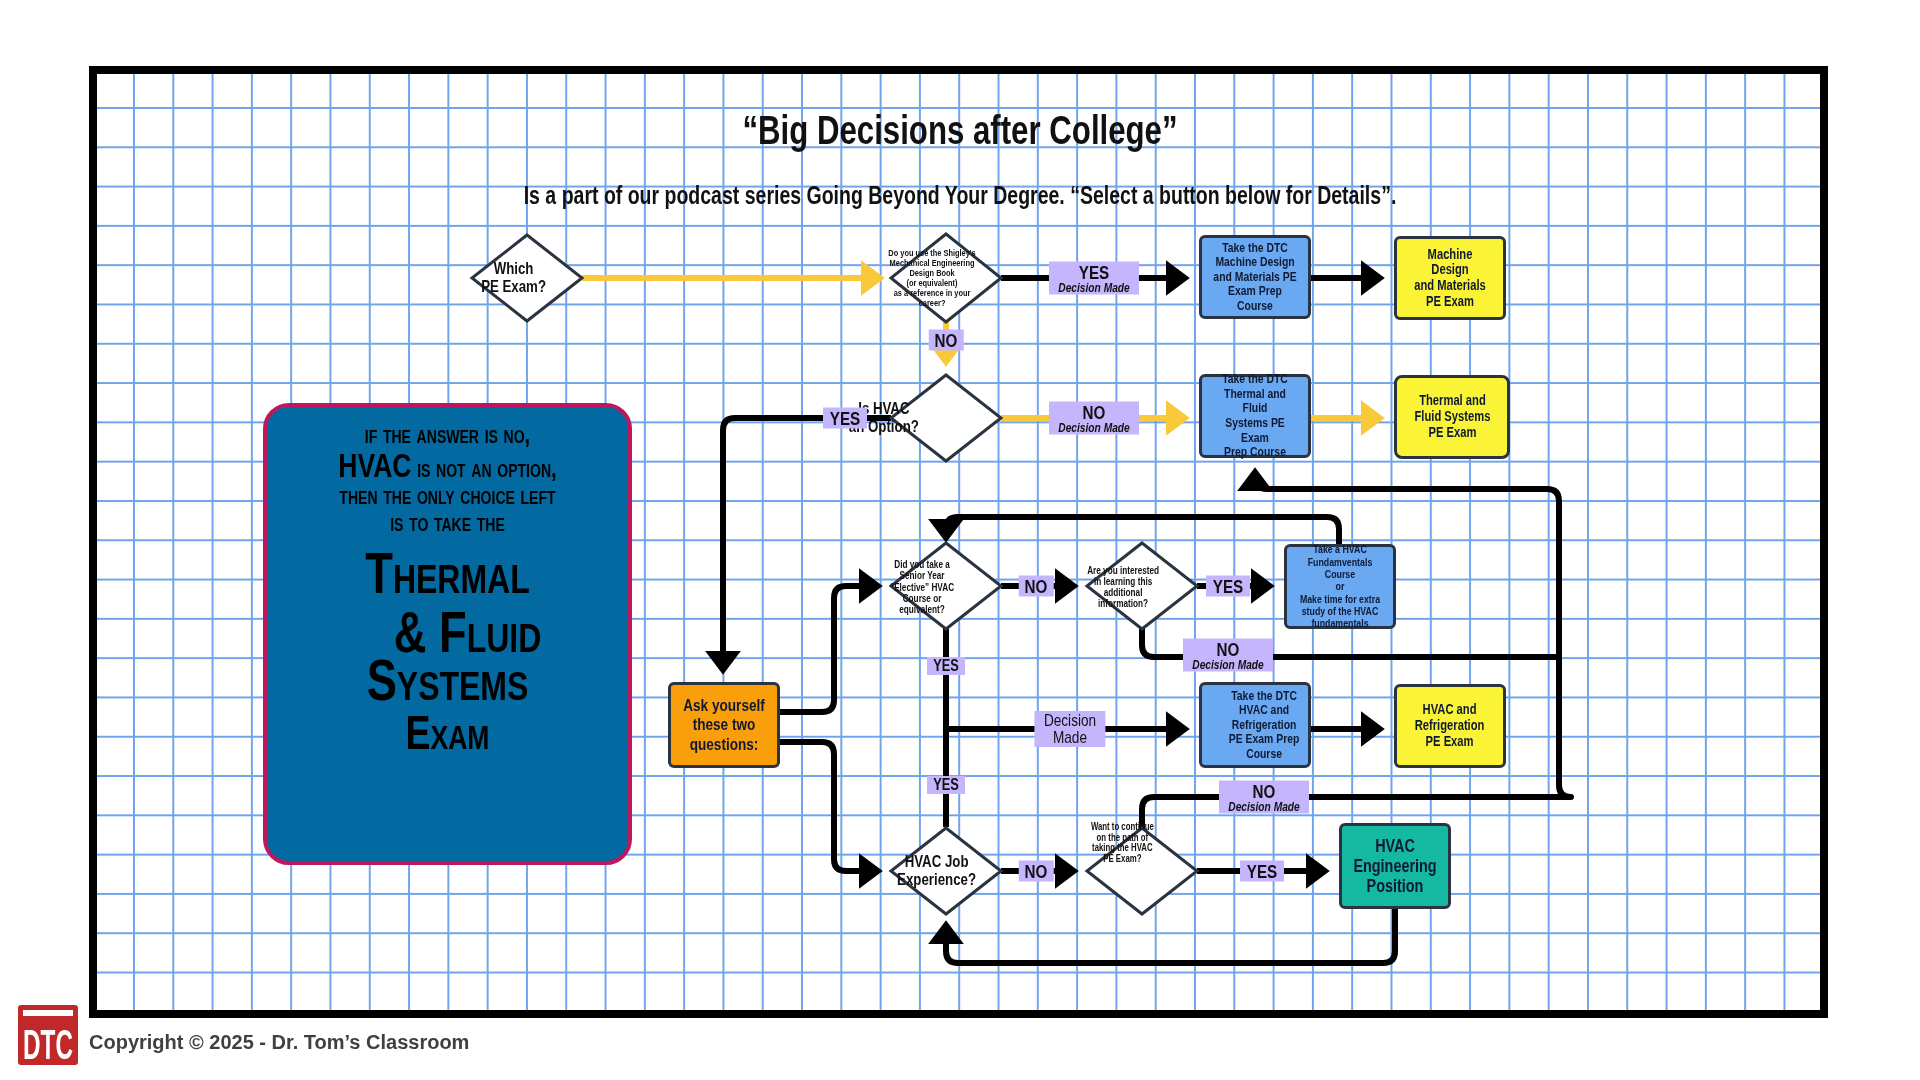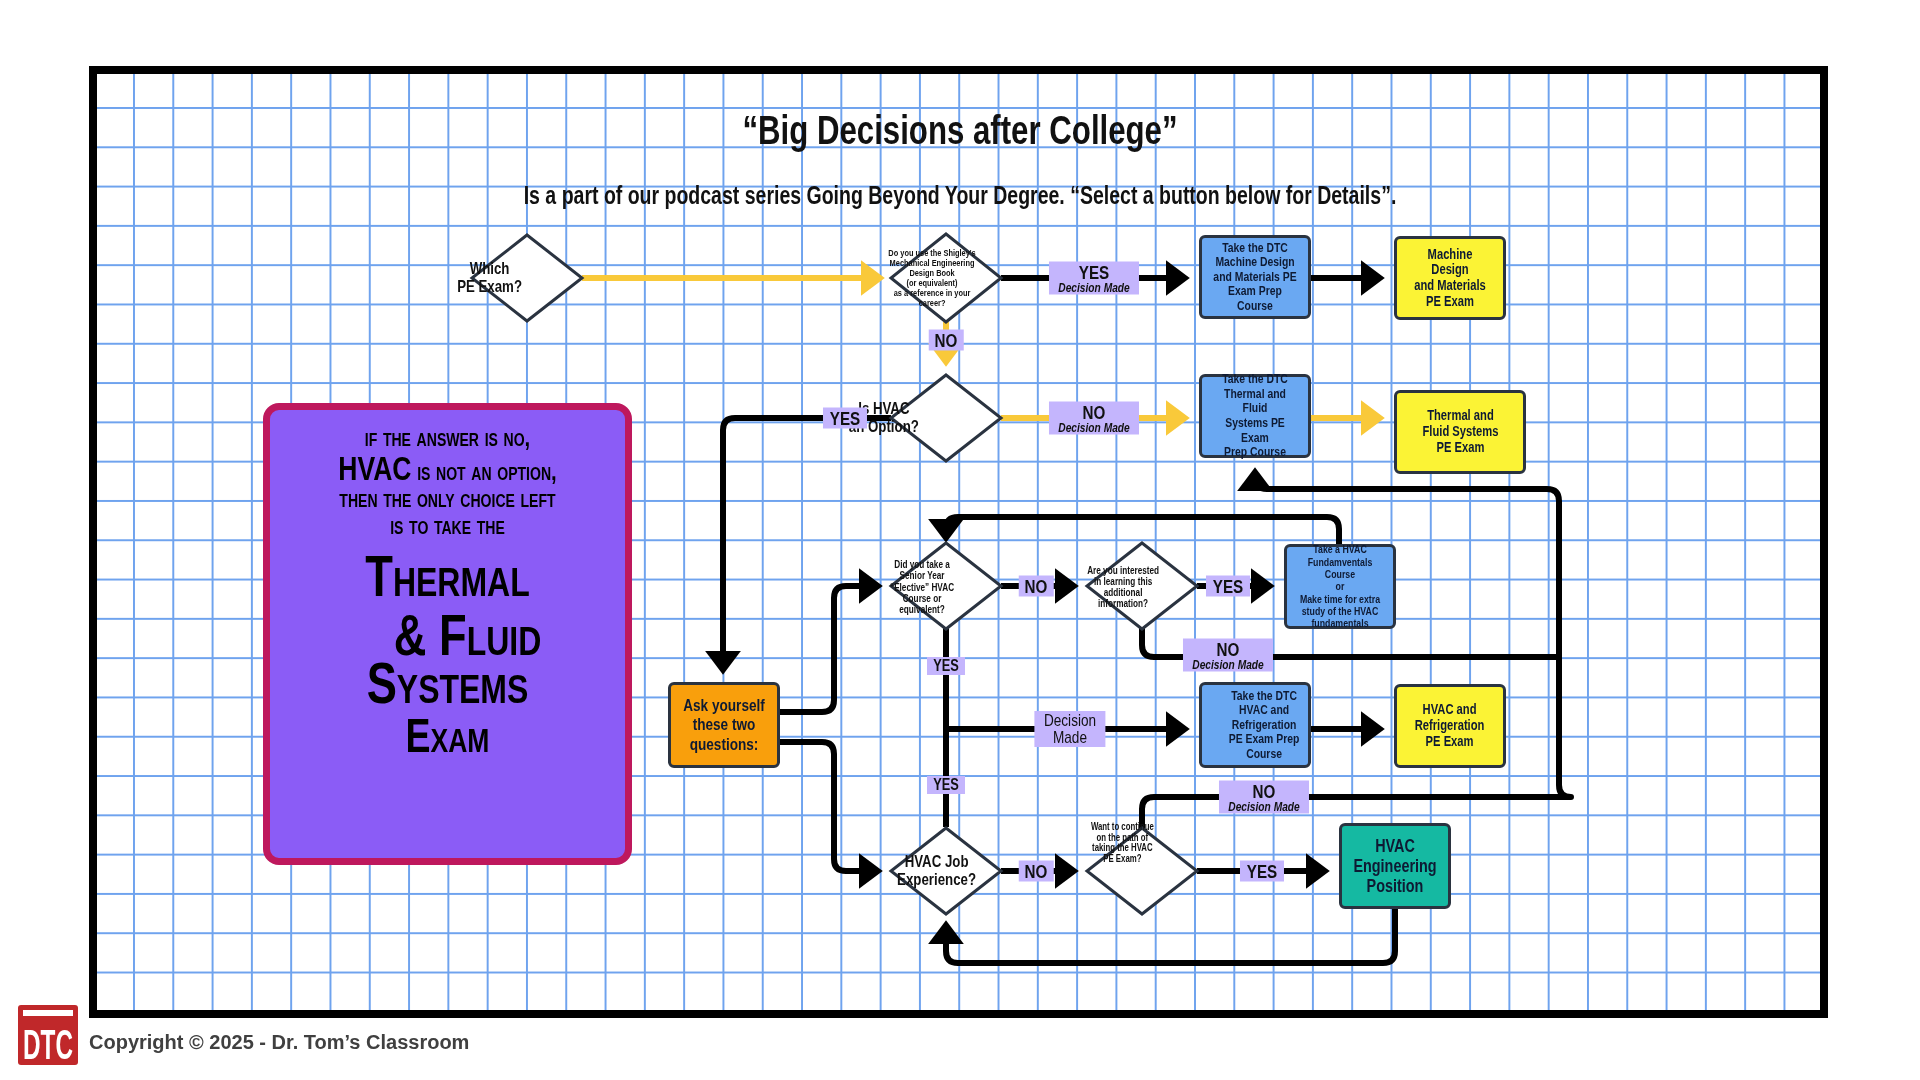--- a/index.html
+++ b/index.html
@@ -13,21 +13,21 @@
   #subtitle{left:0;width:1920px;top:181px;font-size:25px;}
   svg#flow{position:absolute;left:0;top:0;}
   .box{position:absolute;box-sizing:border-box;border:3px solid #2a3340;border-radius:6px;display:flex;align-items:center;justify-content:center;text-align:center;cursor:pointer;}
   .box span{display:block;font-weight:bold;color:#0e1a33;line-height:1.12;transform:scaleX(0.8);white-space:pre-line;}
   .blue{background:#6aa8f2;justify-content:flex-end;} .yellow{background:#fbf335;} .orange{background:#f99f0c;} .teal{background:#15b9a2;}
   .dlabel{position:absolute;display:flex;align-items:center;text-align:center;cursor:pointer;}
   .dlabel span{font-weight:bold;color:#111;line-height:1.05;transform:scaleX(0.78);white-space:pre-line;}
   .lbl{position:absolute;background:#c4b5fd;text-align:center;font-weight:bold;color:#111;line-height:1.0;padding:1px 3px;transform:translate(-50%,-50%);}
   .lbl .main{display:block;font-size:19px;transform:scaleX(0.8);}
   .lbl .sub{display:block;font-size:12px;font-style:italic;transform:scaleX(0.85);}
-  .purple{position:absolute;left:263px;top:403px;width:369px;height:462px;box-sizing:border-box;background:#8b5cf6;border:7px solid #be185d;border-radius:16px;text-align:center;cursor:pointer;}
+  .purple{position:absolute;left:263px;top:403px;width:369px;height:462px;box-sizing:border-box;background:#0369a1;border:4px solid #be185d;border-radius:26px;text-align:center;cursor:pointer;}
   .purple .sc{font-weight:bold;color:#000;transform:scaleX(0.78);line-height:1.02;}
   .footer-logo{position:absolute;left:18px;top:1005px;width:60px;height:60px;background:#c0282a;border-radius:3px;}
   #copyright{position:absolute;left:89px;top:1031px;font-size:20px;font-weight:bold;color:#404040;font-family:"Liberation Sans",sans-serif;}
 </style>
 </head>
 <body>
 
 <div class="frame"></div>
 
 <div id="title" class="t">“Big Decisions after College”</div>
@@ -72,21 +72,21 @@
     <polygon points="527,235 582,278 527,321 472,278"></polygon>
     <polygon points="946,234 1001,278 946,322 891,278"></polygon>
     <polygon points="946,375 1001,418 946,461 891,418"></polygon>
     <polygon points="946,543 1001,586 946,629 891,586"></polygon>
     <polygon points="1142,543 1197,586 1142,629 1087,586"></polygon>
     <polygon points="946,828 1001,871 946,914 891,871"></polygon>
     <polygon points="1142,828 1197,871 1142,914 1087,871"></polygon>
   </g>
 </svg>
 
-<div class="dlabel" style="left:448px;top:250px;width:110px;height:56px;">
+<div class="dlabel" style="left:472px;top:250px;width:110px;height:56px;">
     <span style="font-size:17px">Which
 PE Exam?</span>
   </div>
 <div class="dlabel" style="left:876px;top:248px;width:140px;height:60px;">
     <span style="font-size:9.5px">Do you use the Shigley's
 Mechanical Engineering
 Design Book
 (or equivalent)
 as a reference in your
 career?</span>
@@ -129,21 +129,21 @@
     <span style="font-size:14px">Machine Design
 and Materials
 PE Exam</span>
   </div>
 <div class="box blue" style="left:1199px;top:374px;width:112px;height:84px;">
     <span style="font-size:13px">Take the DTC
 Thermal and Fluid
 Systems PE Exam
 Prep Course</span>
   </div>
-<div class="box yellow" style="left:1394px;top:390px;width:132px;height:84px;">
+<div class="box yellow" style="left:1394px;top:375px;width:116px;height:84px;border-radius:8px;">
     <span style="font-size:14px">Thermal and
 Fluid Systems
 PE Exam</span>
   </div>
 <div class="box orange" style="left:668px;top:682px;width:112px;height:86px;text-align:center;">
     <span style="font-size:17px">Ask yourself
 these two
 questions:</span>
   </div>
 <div class="box blue" style="left:1284px;top:544px;width:112px;height:85px;">

